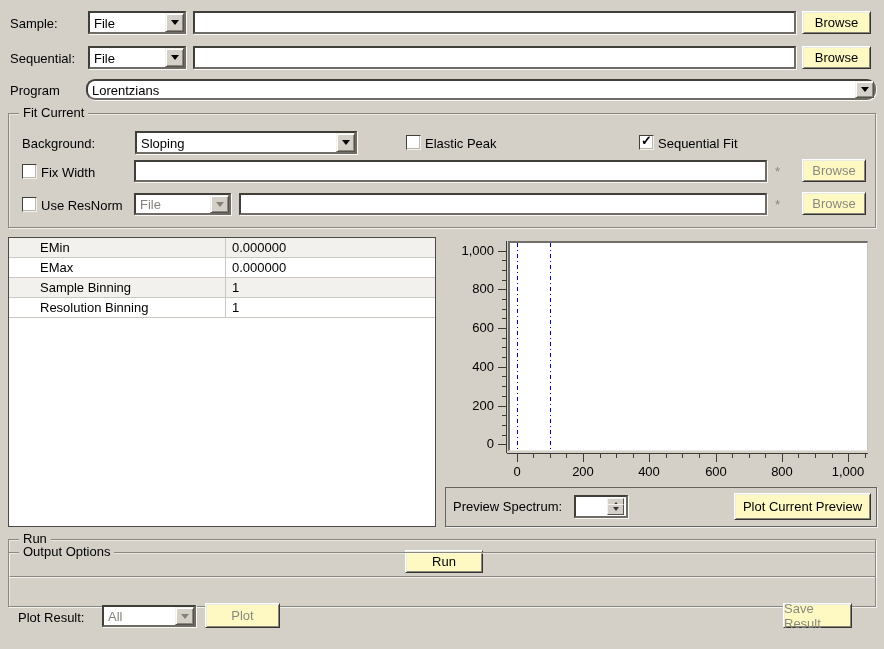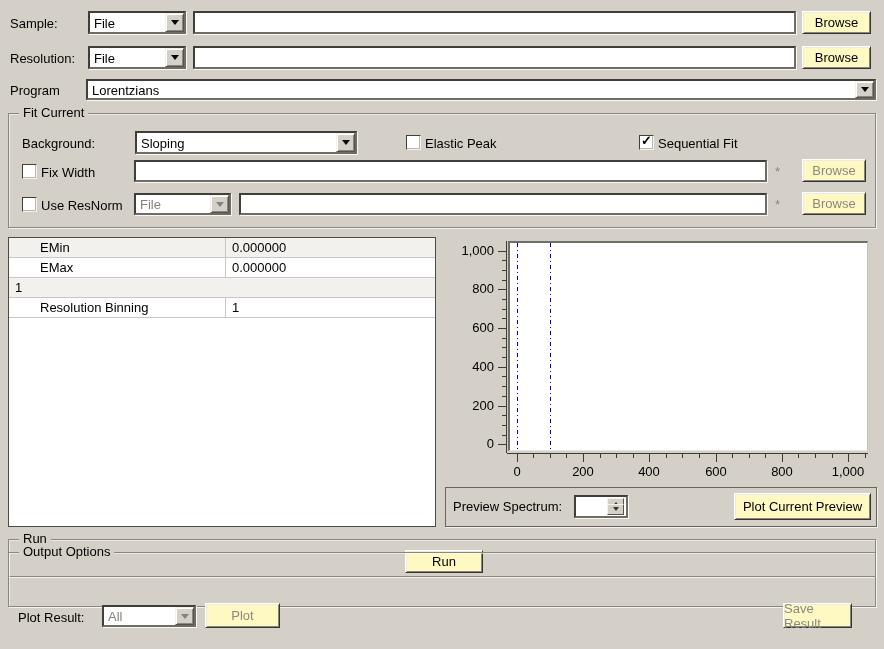--- a/index.html
+++ b/index.html
@@ -73,34 +73,34 @@
     <span class="combo-text">File</span>
     <span class="combo-btn">
         <i class="arr-down"></i>
       </span>
   </div>
   <div class="sunken" style="left:193px;top:11px;width:603px;height:23px;">
     <input class="fieldtext" value="" style="">
   </div>
   <div class="btn" style="left:802px;top:11px;width:69px;height:23px;">Browse</div>
 
-  <div class="lbl" style="left:10px;top:51px;">Resolution:</div>
+  <div class="lbl" style="left:10px;top:51px;">Sequential:</div>
   <div class="sunken" style="left:88px;top:46px;width:98px;height:23px;">
     <span class="combo-text">File</span>
     <span class="combo-btn">
         <i class="arr-down"></i>
       </span>
   </div>
   <div class="sunken" style="left:193px;top:46px;width:603px;height:23px;">
     <input class="fieldtext" value="" style="">
   </div>
   <div class="btn" style="left:802px;top:46px;width:69px;height:23px;">Browse</div>
 
   <div class="lbl" style="left:10px;top:83px;">Program</div>
-  <div class="sunken" style="left:86px;top:79px;width:790px;height:21px;">
+  <div class="sunken" style="left:86px;top:79px;width:790px;height:21px;border-radius:9px;">
     <span class="combo-text">Lorentzians</span>
     <span class="combo-btn">
         <i class="arr-down"></i>
       </span>
   </div>
 
   <div class="grp" style="left:8px;top:113px;width:866px;height:113px;">
     <span class="grp-title">Fit Current</span>
   </div>
   <div class="lbl" style="left:22px;top:136px;">Background:</div>
@@ -141,20 +141,21 @@
     <div>
         <div class="trow alt">
           <div class="tcell cw0 first">EMin</div>
           <div class="tcell cw1">0.000000</div>
         </div>
         <div class="trow">
           <div class="tcell cw0 first">EMax</div>
           <div class="tcell cw1">0.000000</div>
         </div>
         <div class="trow alt">
+          <div class="tcell cw0 first">Sample Binning</div>
           <div class="tcell cw1">1</div>
         </div>
         <div class="trow">
           <div class="tcell cw0 first">Resolution Binning</div>
           <div class="tcell cw1">1</div>
         </div>
       </div>
   </div>
 
   <div class="canvas"></div>

